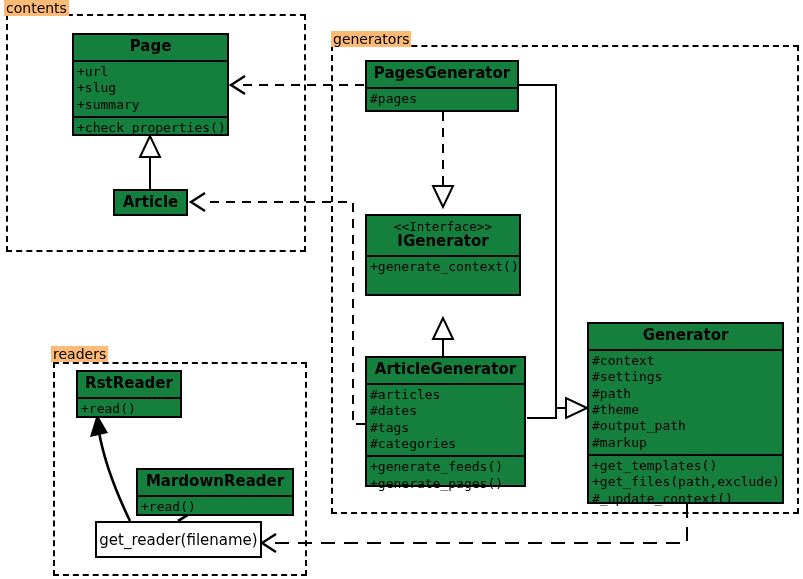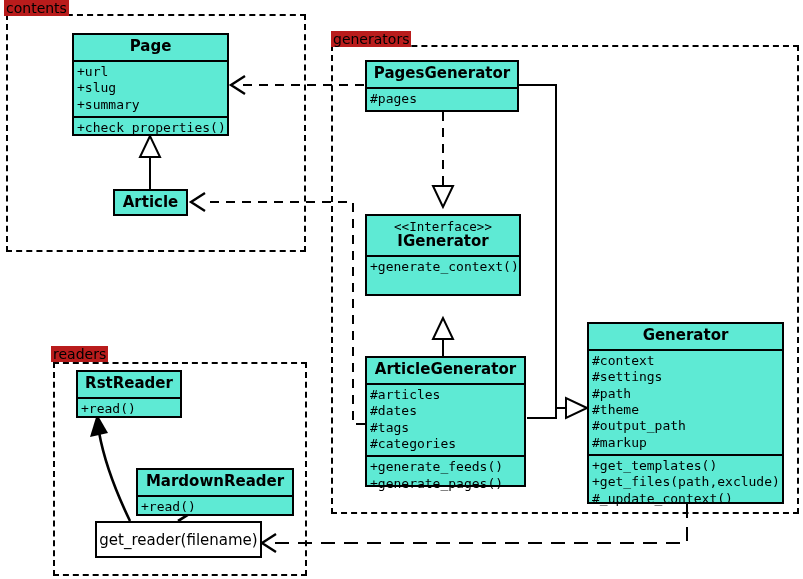--- a/index.html
+++ b/index.html
@@ -27,30 +27,30 @@
     position: absolute;
     box-sizing: border-box;
     border: 2px dashed #000;
     background: transparent;
   }
   .pkg-label {
     position: absolute;
     font-family: "DejaVu Sans", sans-serif;
     font-size: 14px;
     color: #000;
-    background: #b91c1c;
+    background: #fdba74;
     padding: 0 2px;
     white-space: nowrap;
   }
   
   .cls {
     position: absolute;
     box-sizing: border-box;
     border: 2px solid #000;
-    background: #5eead4;
+    background: #15803d;
   }
   .cls-title {
     font-family: "DejaVu Sans", sans-serif;
     font-weight: bold;
     font-size: 15px;
     text-align: center;
     color: #000;
     padding: 4px 4px 5px 4px;
     line-height: 1.05;
     white-space: nowrap;

